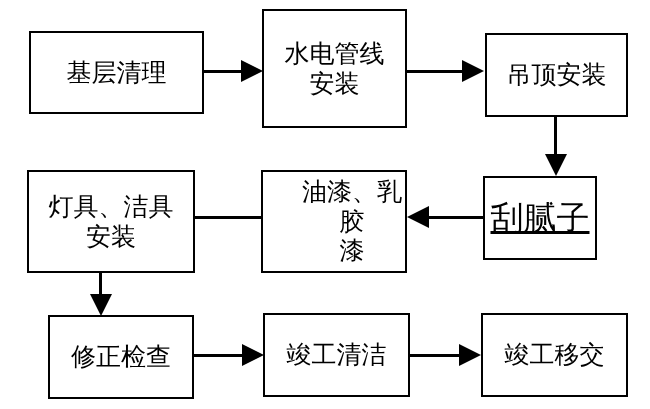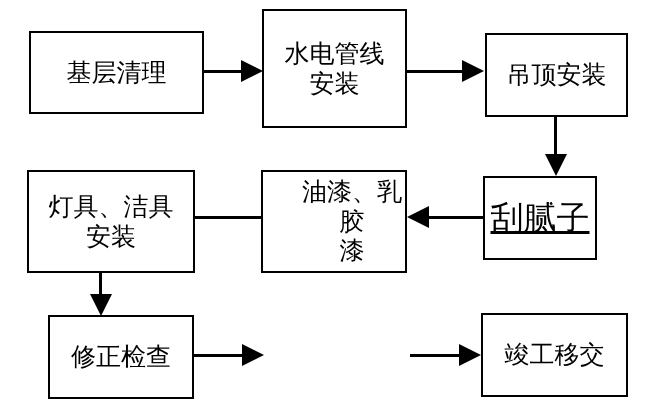--- a/index.html
+++ b/index.html
@@ -116,20 +116,23 @@
   </div>
 
   <div class="node" id="node-putty-scraping">
     <span class="node-label">刮腻子</span>
   </div>
 
   <div class="node" id="node-repair-inspection">
     <span class="node-label">修正检查</span>
   </div>
 
+  <div class="node" id="node-final-cleaning">
+    <span class="node-label">竣工清洁</span>
+  </div>
 
   <div class="node" id="node-final-handover">
     <span class="node-label">竣工移交</span>
   </div>
 
   <div class="conn">
     <div class="conn-line-h" style="left:176px; top:70px; width:67px;"></div>
     <div class="arrowhead arrow-right" style="left:241px; top:60px;"></div>
   </div>
 

